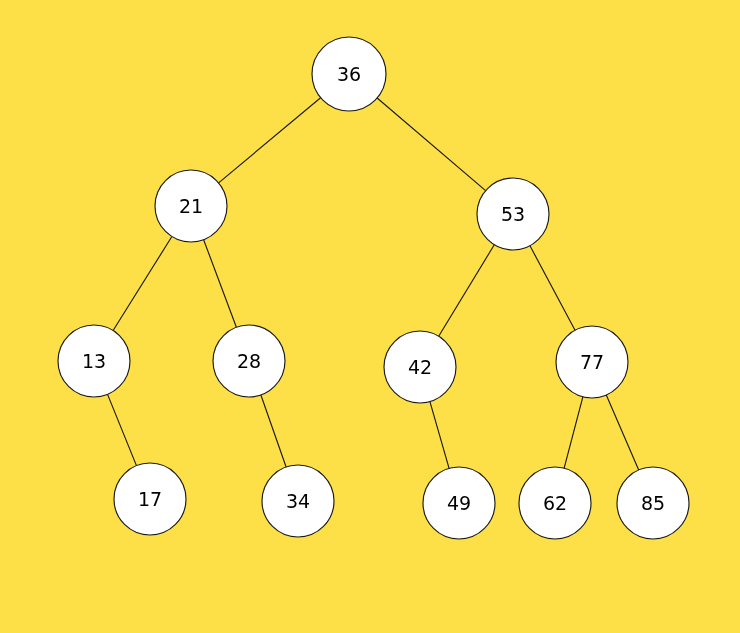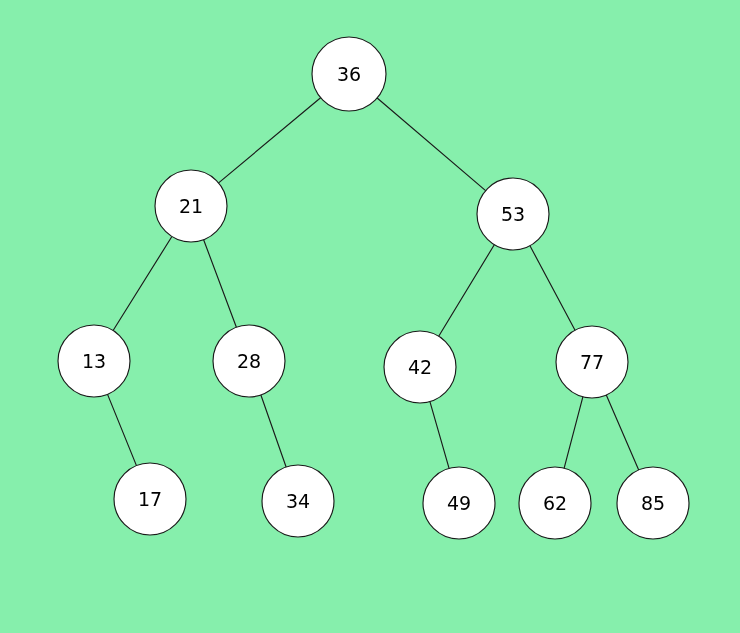--- a/index.html
+++ b/index.html
@@ -11,21 +11,21 @@
   body {
     width: 740px;
     height: 633px;
     overflow: hidden;
     font-family: "DejaVu Sans", sans-serif;
   }
   #tree-canvas {
     position: relative;
     width: 740px;
     height: 633px;
-    background: #86efac;
+    background: #fde047;
   }
   svg.diagram {
     position: absolute;
     top: 0;
     left: 0;
     width: 740px;
     height: 633px;
     display: block;
   }
   .edge-line {

